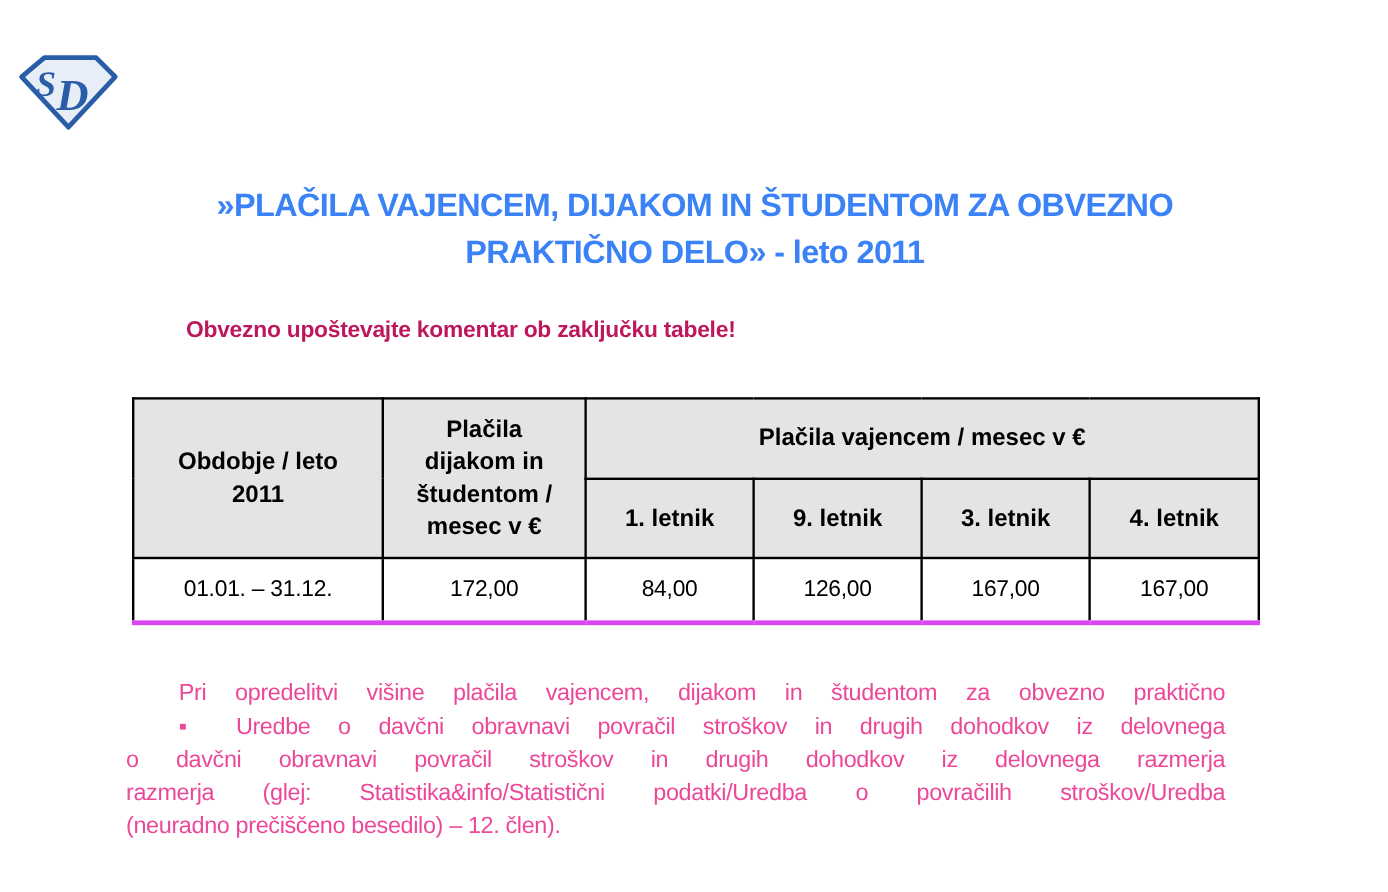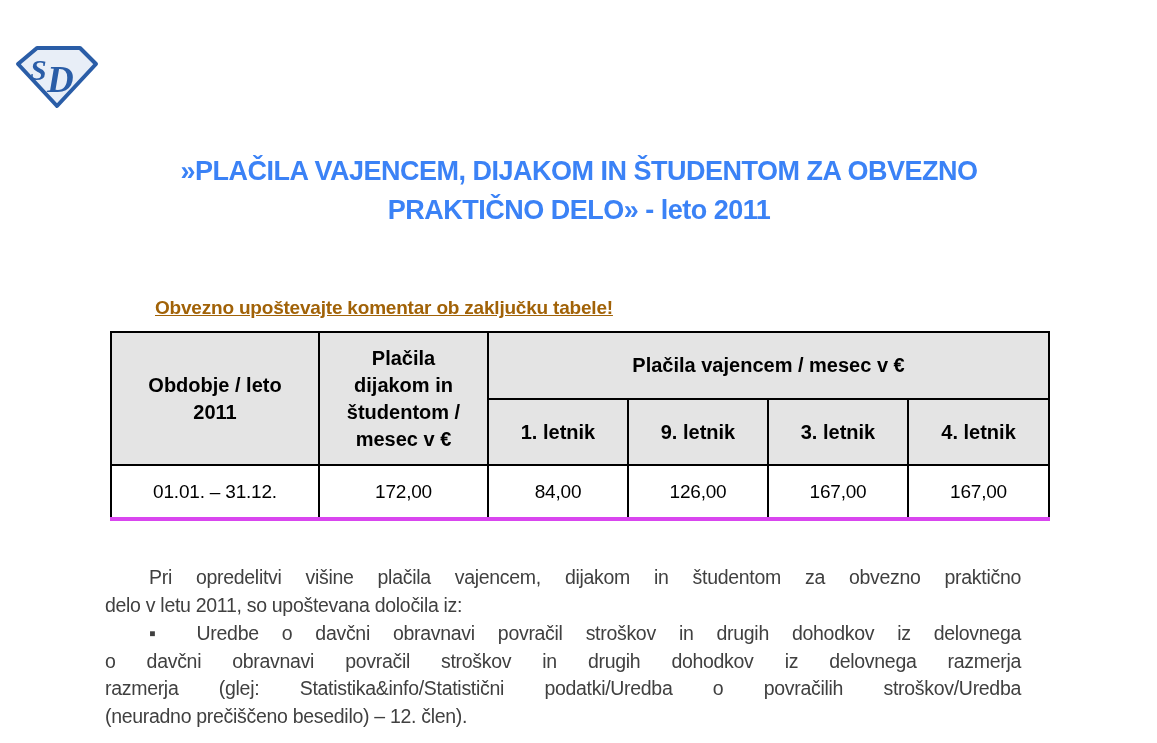--- a/index.html
+++ b/index.html
@@ -9,22 +9,22 @@
   }
   .logo { position:absolute; left:14px; top:44px; width:86px; height:66px; }
 
   .title {
     position:absolute; left:110px; top:152px; width:938px;
     text-align:center; font-weight:bold; font-size:27px; line-height:39px;
     letter-spacing:-0.5px; color:#3b82f6;
   }
 
   .notice {
-    position:absolute; left:155px; top:297px;
-    font-size:19px; font-weight:bold; letter-spacing:-0.2px; color:#a16207;text-decoration:underline;
+    position:absolute; left:155px; top:265px;
+    font-size:19px; font-weight:bold; letter-spacing:-0.2px; color:#be185d;
   }
 
   .paytable {
     position:absolute; left:110px; top:331px; width:938px;
     border-collapse:collapse; table-layout:fixed;
   }
   .paytable th, .paytable td {
     border:2px solid #000; text-align:center; vertical-align:middle;
     padding:0 4px; overflow:hidden;margin-top:38px;
   }
@@ -35,21 +35,21 @@
   .paytable tr.hrow1 { height:67px; }
   .paytable tr.hrow2 { height:66px; }
   .paytable tr.datarow { height:54px; }
   .paytable tr.datarow td {
     background:#ffffff; font-size:19px; font-weight:400;
     border-bottom:4px solid #d946ef; letter-spacing:-0.2px;
   }
 
   .bodytext {
     position:absolute; left:105px; top:564px; width:916px;
-    font-size:19.5px; line-height:27.5px; letter-spacing:-0.3px; color:#404040;
+    font-size:19.5px; line-height:27.5px; letter-spacing:-0.3px; color:#ec4899;
   }
   .para { margin:0 0 1px 0; }
   .jline { text-align:justify; text-align-last:justify; }
   .jline.last { text-align-last:left; }
   .jline.indent { text-indent:44px; }
 </style>
 </head>
 <body>
 
 <div class="page">
@@ -101,21 +101,20 @@
         <td>126,00</td>
         <td>167,00</td>
         <td>167,00</td>
       </tr>
     </tbody>
   </table>
 
   <div class="bodytext">
     <div class="para">
       <div class="jline indent">Pri opredelitvi višine plačila vajencem, dijakom in študentom za obvezno praktično</div>
-      <div class="jline last">delo v letu 2011, so upoštevana določila iz:</div>
     </div>
     <div class="para">
       <div class="jline indent">▪ Uredbe o davčni obravnavi povračil stroškov in drugih dohodkov iz delovnega</div>
       <div class="jline">o davčni obravnavi povračil stroškov in drugih dohodkov iz delovnega razmerja</div>
       <div class="jline">razmerja (glej: Statistika&amp;info/Statistični podatki/Uredba o povračilih stroškov/Uredba</div>
       <div class="jline last">(neuradno prečiščeno besedilo) – 12. člen).</div>
     </div>
   </div>
 
 </div>

